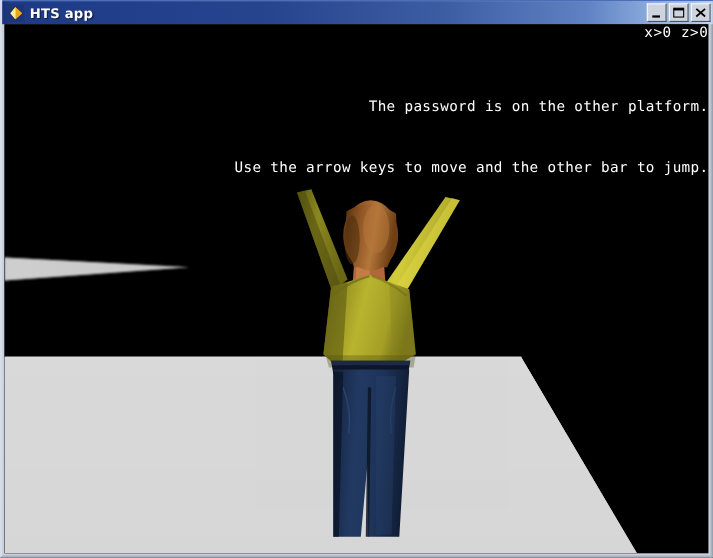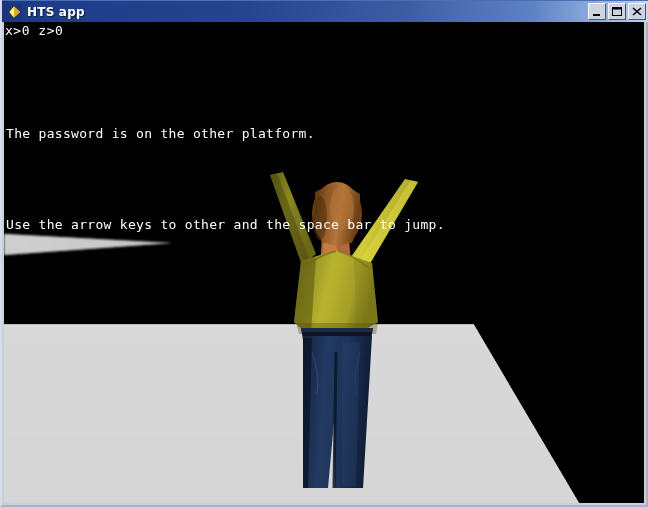--- a/index.html
+++ b/index.html
@@ -47,21 +47,21 @@
     background:#cdd4e0;
     border-top:1px solid #f4f6fa;border-left:1px solid #f4f6fa;
     border-right:1px solid #4c5463;border-bottom:1px solid #4c5463;
     position:relative;cursor:default;
   }
   .winbtn svg{position:absolute;left:0;top:0;}
 
   
   #canvas{
     position:absolute;left:2px;top:22px;width:640px;height:481px;
-    background:#000;overflow:hidden;
+    background:#000;overflow:hidden;text-align:right;
   }
   #scene{position:absolute;left:0;top:0;width:640px;height:481px;}
 
   
   #hud{
     position:absolute;left:0;top:0;width:640px;
     font-family:"DejaVu Sans Mono","Liberation Mono",monospace;
     color:#ffffff;
     z-index:40;
     pointer-events:none;
@@ -69,21 +69,20 @@
   #coords{
     font-size:13px;line-height:15px;letter-spacing:0.5px;
     padding:1px 0 0 1px;white-space:pre;
   }
   #messages{
     margin-top:13px;white-space:pre;
   }
   #messages .msgline{
     font-size:13px;line-height:17px;letter-spacing:0.3px;
     padding-left:2px;
-    margin-top:36px;
   }
 </style>
 </head>
 <body>
 
 <div id="window">
 
   <div id="titlebar">
 
     <div id="title-icon">
@@ -256,18 +255,18 @@
 
           <polygon points="299,316 308,316 304,466 299,466" fill="#0a1222" opacity="0.7"></polygon>
         </g>
       </g>
     </svg>
 
     <div id="hud">
       <div id="coords">x&gt;0 z&gt;0</div>
       <div id="messages">
         <div class="msgline">The password is on the other platform.</div>
-        <div class="msgline">Use the arrow keys to other and the space bar to jump.</div>
+        <div class="msgline">Use the arrow keys to move and the other bar to jump.</div>
       </div>
     </div>
 
   </div>
 </div>
 
 </body></html>

